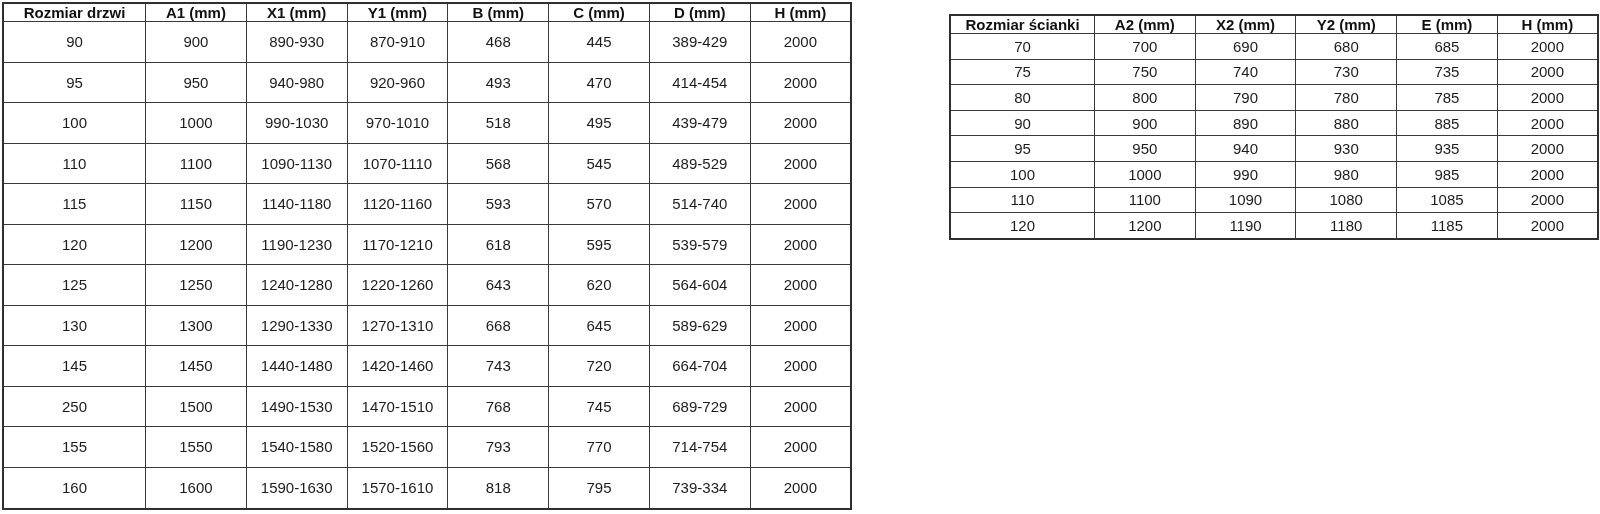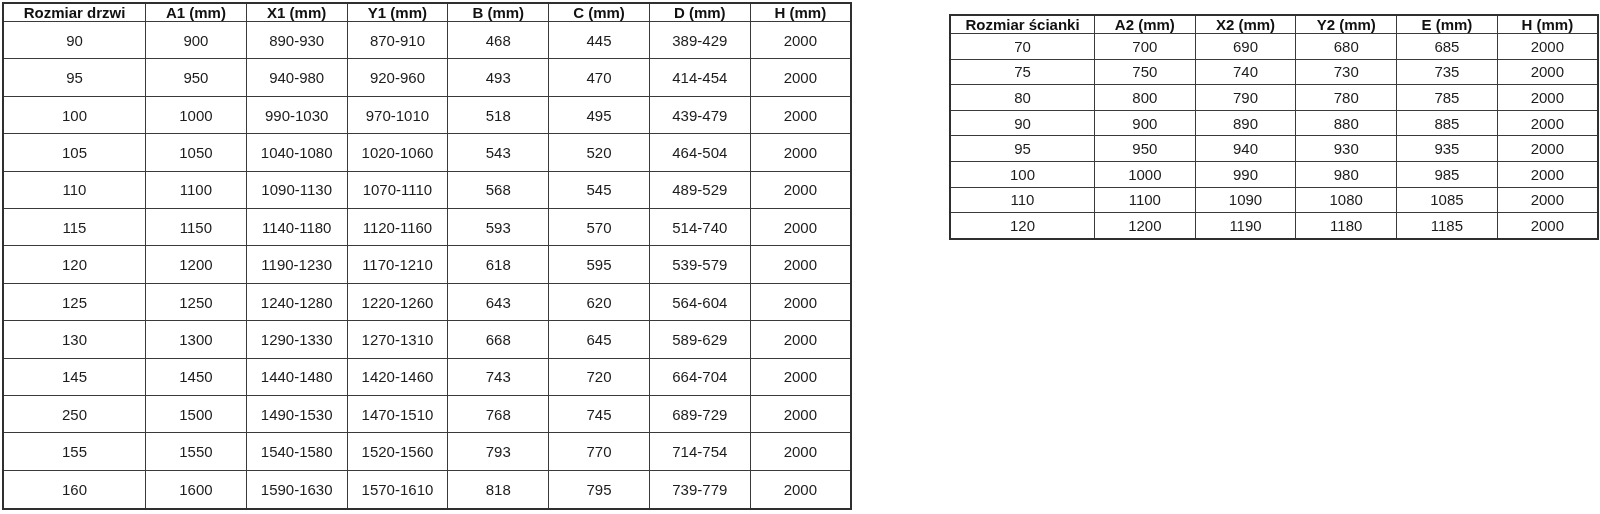--- a/index.html
+++ b/index.html
@@ -94,30 +94,20 @@
         <td>100</td>
         <td>1000</td>
         <td>990-1030</td>
         <td>970-1010</td>
         <td>518</td>
         <td>495</td>
         <td>439-479</td>
         <td>2000</td>
       </tr>
       <tr>
-        <td>105</td>
-        <td>1050</td>
-        <td>1040-1080</td>
-        <td>1020-1060</td>
-        <td>543</td>
-        <td>520</td>
-        <td>464-504</td>
-        <td>2000</td>
-      </tr>
-      <tr>
         <td>110</td>
         <td>1100</td>
         <td>1090-1130</td>
         <td>1070-1110</td>
         <td>568</td>
         <td>545</td>
         <td>489-529</td>
         <td>2000</td>
       </tr>
       <tr>
@@ -190,21 +180,21 @@
         <td>714-754</td>
         <td>2000</td>
       </tr>
       <tr>
         <td>160</td>
         <td>1600</td>
         <td>1590-1630</td>
         <td>1570-1610</td>
         <td>818</td>
         <td>795</td>
-        <td>739-779</td>
+        <td>739-334</td>
         <td>2000</td>
       </tr>
     </tbody>
   </table>
 
 <table id="walls-table" class="spec-table">
     <thead>
       <tr>
         <th>Rozmiar ścianki</th>
         <th>A2 (mm)</th>

